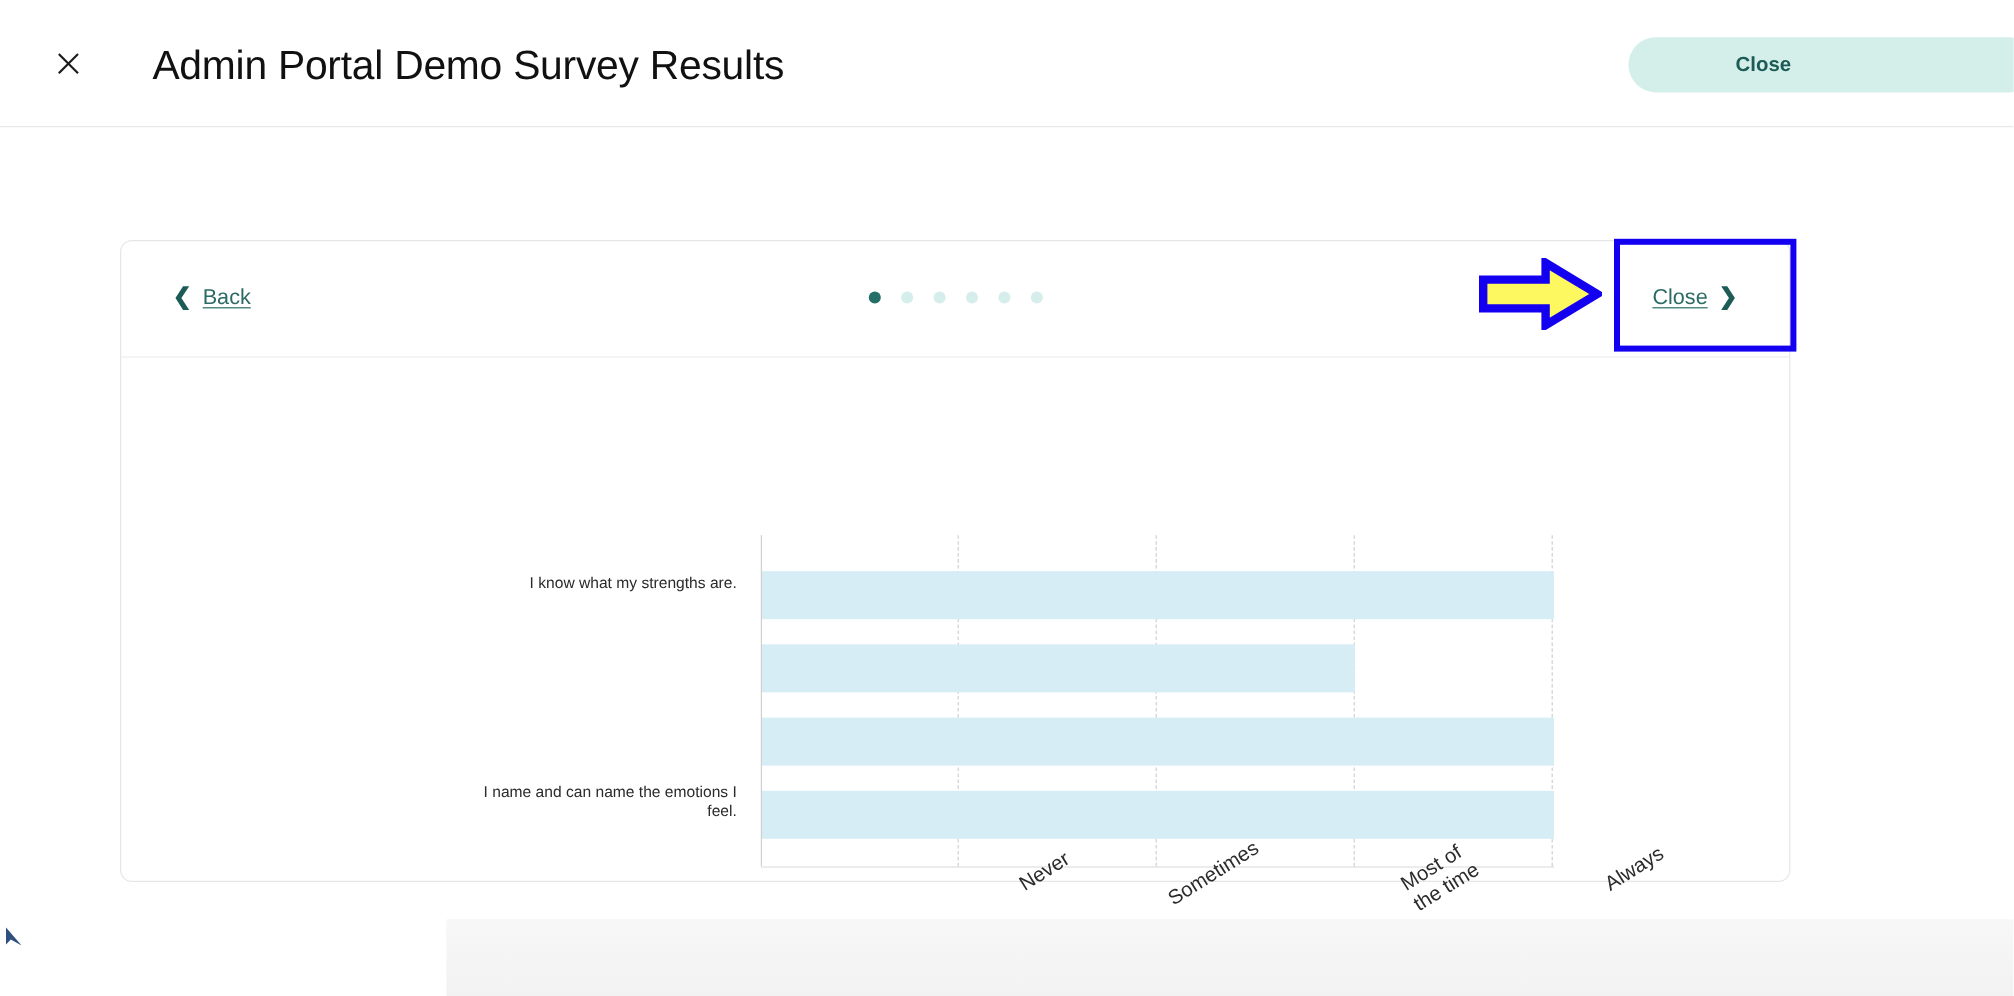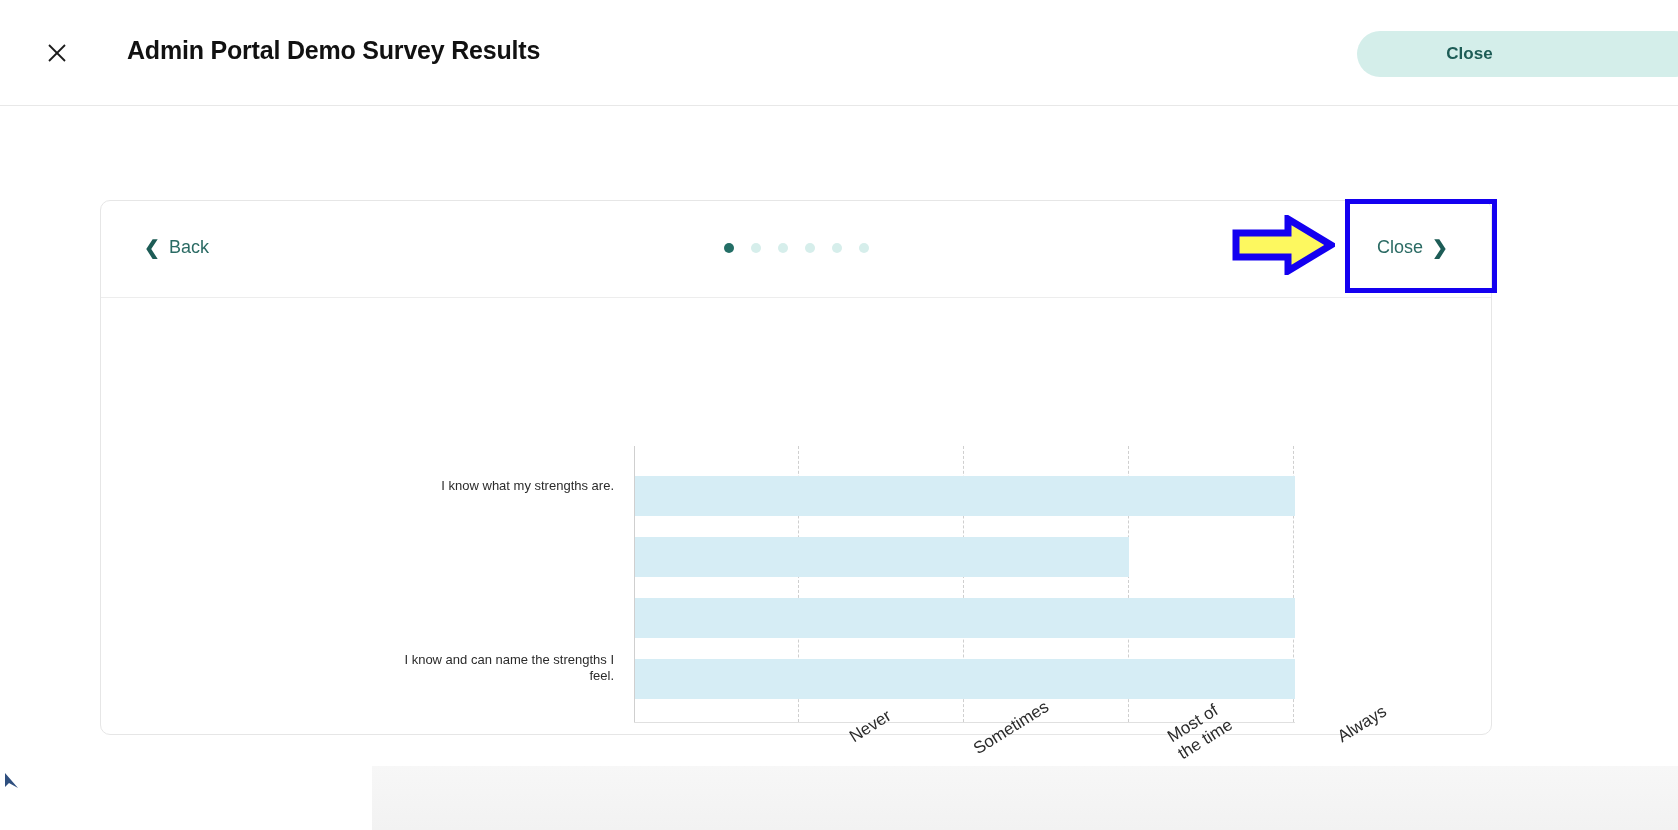--- a/index.html
+++ b/index.html
@@ -21,21 +21,21 @@
   .close-x {
     position: absolute; left: 44px; top: 40px;
     width: 26px; height: 26px;
     display: flex; align-items: center; justify-content: center;
     color: #1a1a1a; font-size: 25px; line-height: 1;
     cursor: pointer;
   }
   .close-x svg { display: block; }
   .header-title {
     position: absolute; left: 127px; top: 36px;
-    font-size: 25px; font-weight: bold; color: #111111;
+    font-size: 34px; font-weight: normal; color: #111111;
     letter-spacing: -0.2px;
     white-space: nowrap;
   }
   .close-btn {
     position: absolute; left: 1357px; top: 31px;
     width: 340px; height: 46px;
     background: #d4eeea;
     border: none; border-radius: 23px;
     color: #1d5c56; font-size: 17px; font-weight: bold;
     font-family: "Liberation Sans", sans-serif;
@@ -63,20 +63,21 @@
     cursor: pointer;
   }
   .nav-next {
     position: absolute; right: 43px; top: 36px;
     display: flex; align-items: center; gap: 9px;
     cursor: pointer;
   }
   .nav-chev { color: #1d5c56; font-size: 19px; font-weight: bold; line-height: 1; }
   .nav-label {
     color: #2b6b64; font-size: 18px;
+    text-decoration: underline;
     text-underline-offset: 3px;
     text-align: center;
   }
   .dots {
     position: absolute; left: 0; right: 0; top: 42px;
     display: flex; justify-content: center; align-items: center; gap: 17px;
   }
   .dot { width: 10px; height: 10px; border-radius: 50%; background: #d6eeeb; }
   .dot.active { background: #236e66; }
 
@@ -210,21 +211,21 @@
 
     </div>
 
     <div class="chart-area">
 
       <div class="ylabels">
         <div class="ylabel" style="top:32px;">
           <span>I know what my strengths are.</span>
         </div>
         <div class="ylabel" style="top:206px;">
-          <span>I know and can name the strengths I</span><br>
+          <span>I name and can name the emotions I</span><br>
           <span>feel.</span>
         </div>
       </div>
 
       <div class="plot">
         <div class="axis-line"></div>
         <div class="axis-bottom"></div>
 
         <div class="gridline" style="left:164px;"></div>
         <div class="gridline" style="left:329px;"></div>

